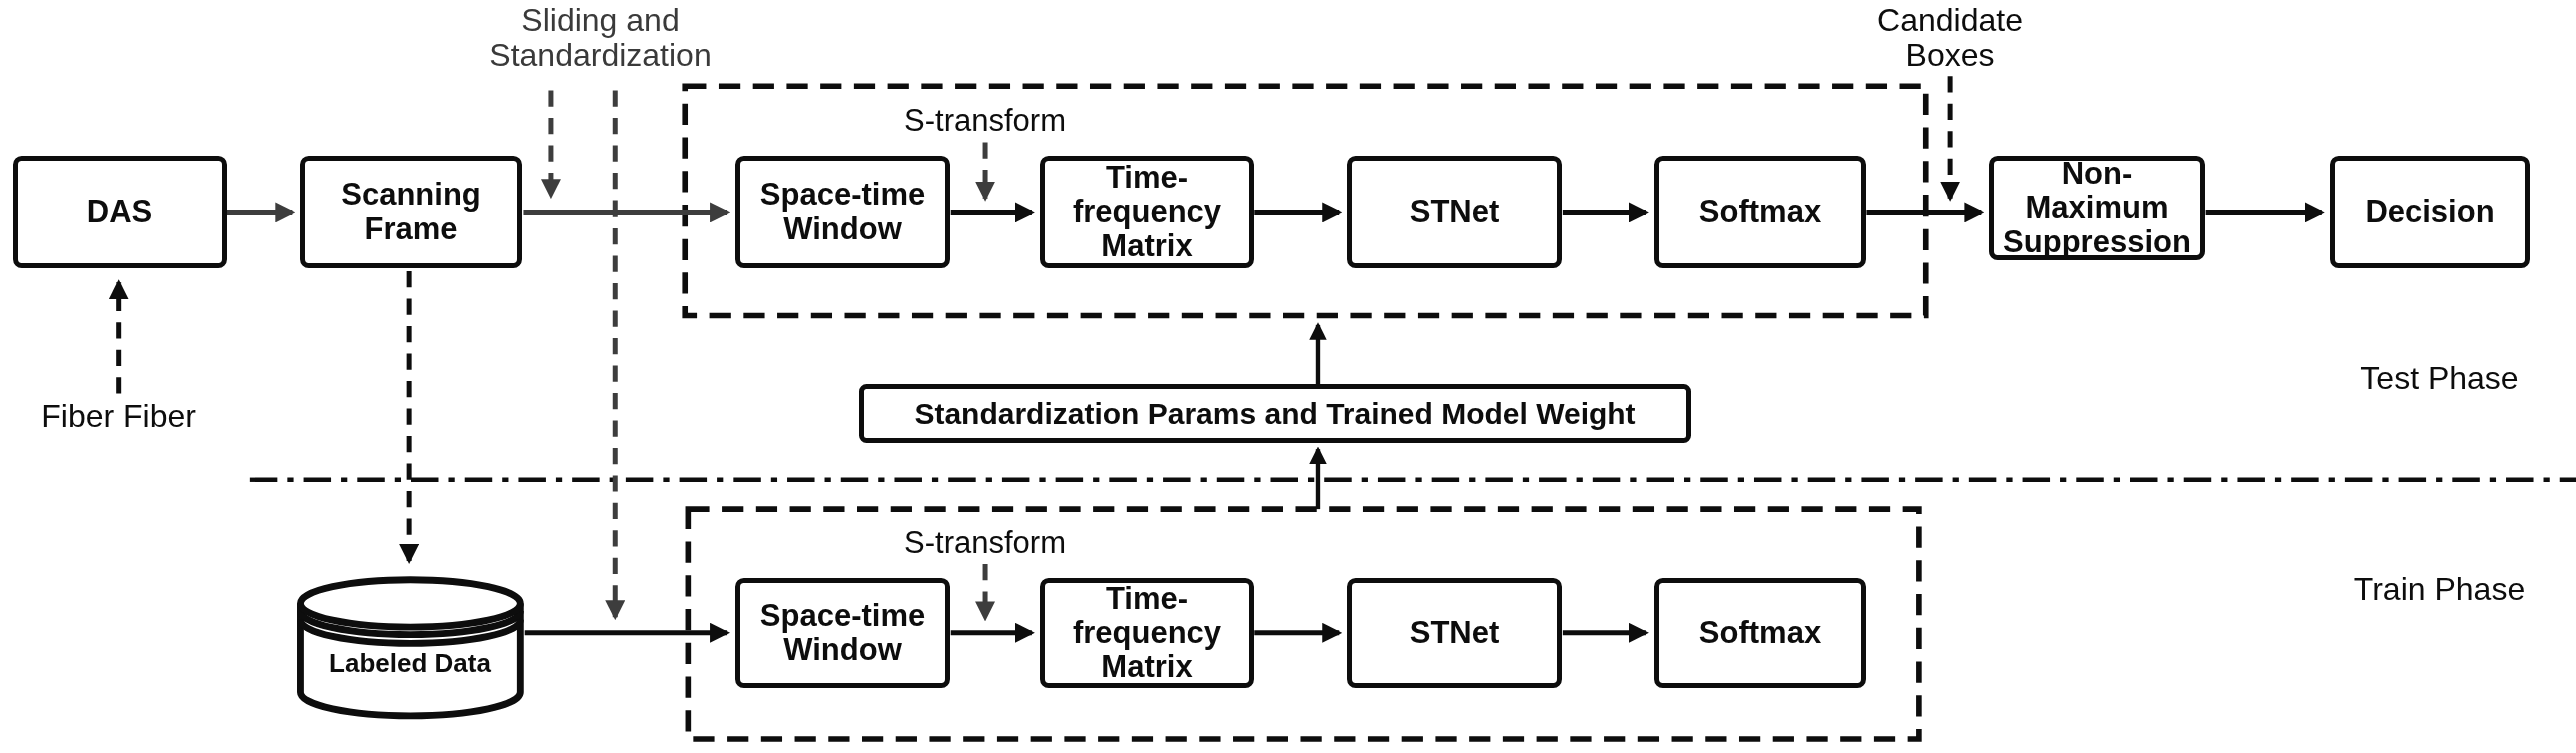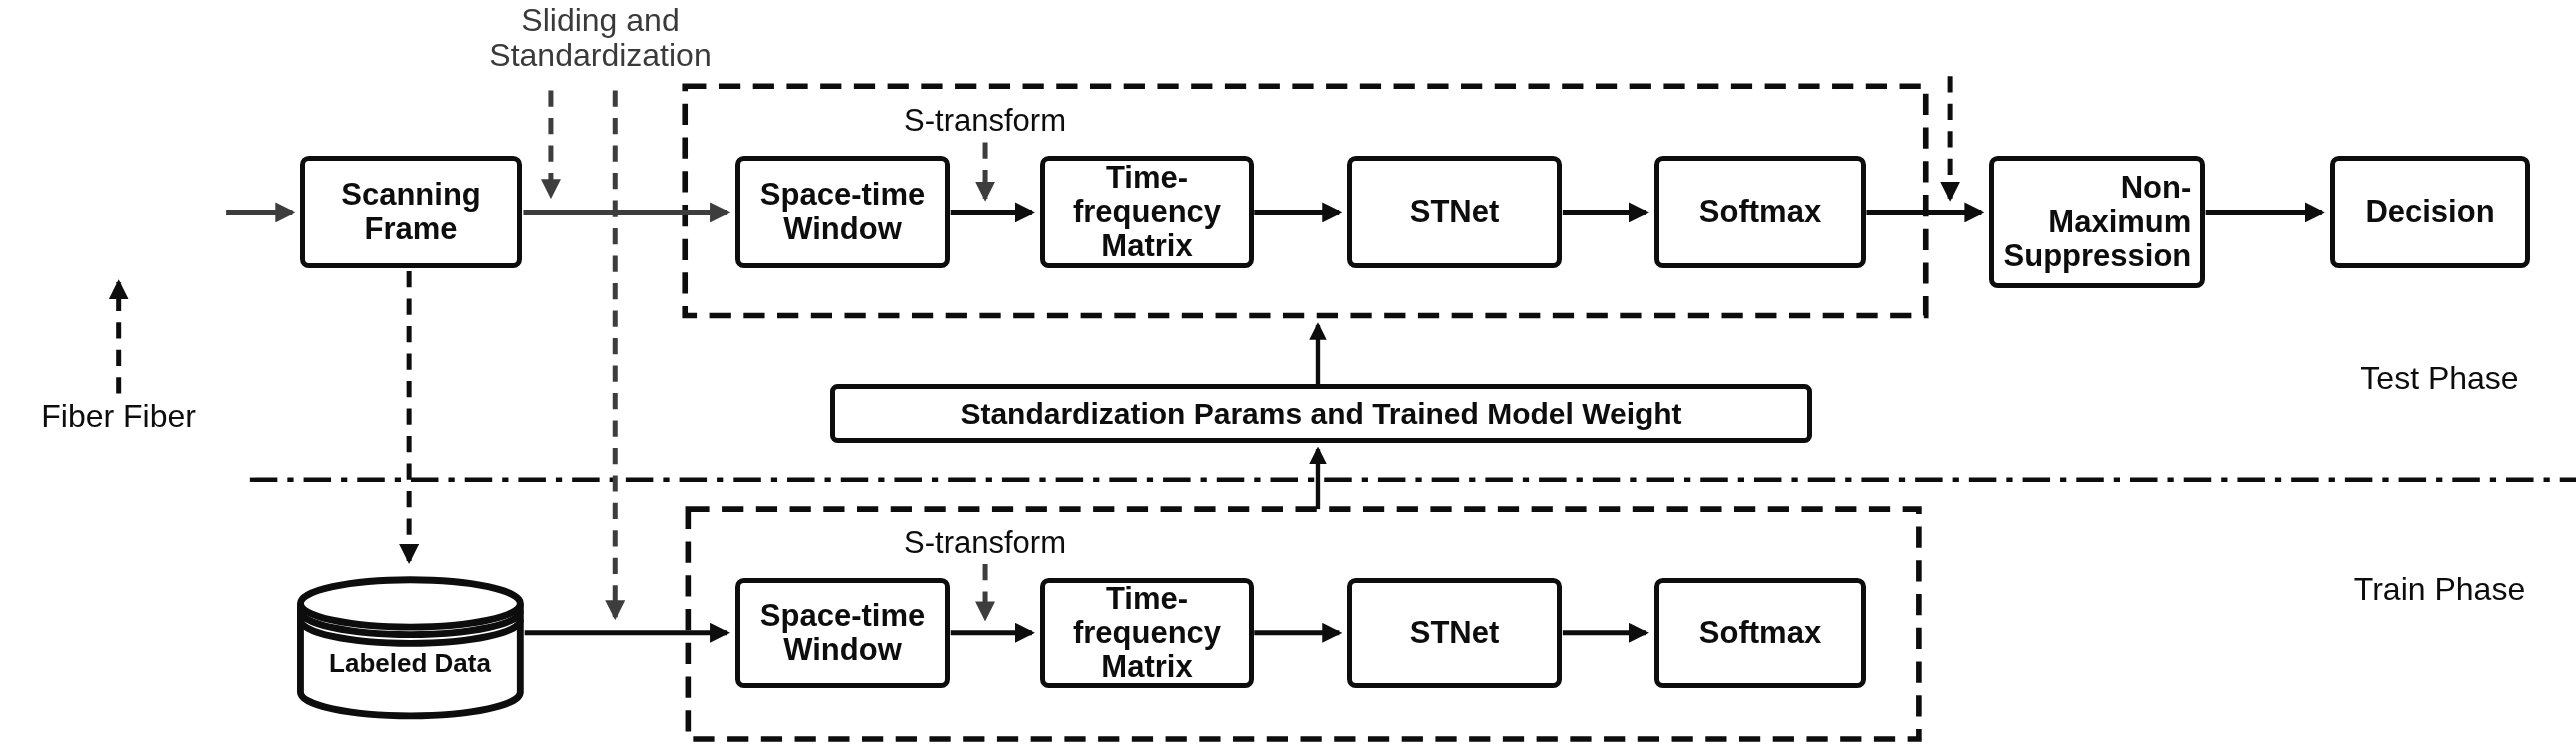--- a/index.html
+++ b/index.html
@@ -109,61 +109,65 @@
     <line x1="1577" y1="903" x2="1577" y2="990" stroke="#3d3d3d" stroke-width="8" stroke-dasharray="26 18" marker-end="url(#ah-gray)"></line>
 
     <g stroke="#0d0d0d" stroke-width="11" fill="#ffffff">
       <path d="M 481 966 L 481 1108 A 176 38 0 0 0 833 1108 L 833 966"></path>
       <path d="M 481 978 A 176 38 0 0 0 833 978" fill="none"></path>
       <path d="M 481 992 A 176 38 0 0 0 833 992" fill="none"></path>
       <ellipse cx="657" cy="966" rx="176" ry="38"></ellipse>
     </g>
   </svg>
 
+  <div class="node" style="left:12.5px; top:156px; width:214px; height:112px;">
+    <span>DAS</span>
+  </div>
   <div class="node" style="left:300px; top:156px; width:222px; height:112px;">
     <span>Scanning Frame</span>
   </div>
   <div class="node" style="left:735px; top:156px; width:215px; height:112px;">
     <span>Space-time Window</span>
   </div>
   <div class="node" style="left:1040px; top:156px; width:214px; height:112px;">
     <span>Time-frequency Matrix</span>
   </div>
   <div class="node" style="left:1347px; top:156px; width:215px; height:112px;">
     <span>STNet</span>
   </div>
   <div class="node" style="left:1654px; top:156px; width:212px; height:112px;">
     <span>Softmax</span>
   </div>
-  <div class="node" style="left:1989px; top:156px; width:216px; height:132px;text-align:right;">
+  <div class="node" style="left:1989px; top:156px; width:216px; height:104px;">
     <span>Non-Maximum Suppression</span>
   </div>
   <div class="node" style="left:2330px; top:156px; width:200px; height:112px;">
     <span>Decision</span>
   </div>
 
-  <div class="node wide" style="left:830px; top:384px; width:982px; height:59px;">
+  <div class="node wide" style="left:859px; top:384px; width:832px; height:59px;">
     <span>Standardization Params and Trained Model Weight</span>
   </div>
 
   <div class="cyl-label" style="left:300px; top:648px; width:220px;">Labeled Data</div>
   <div class="node" style="left:735px; top:578px; width:215px; height:110px;">
     <span>Space-time Window</span>
   </div>
   <div class="node" style="left:1040px; top:578px; width:214px; height:110px;">
     <span>Time-frequency Matrix</span>
   </div>
   <div class="node" style="left:1347px; top:578px; width:215px; height:110px;">
     <span>STNet</span>
   </div>
   <div class="node" style="left:1654px; top:578px; width:212px; height:110px;">
     <span>Softmax</span>
   </div>
 
   <div class="flabel gray" style="left:457px; top:3.1px; width:287px;">Sliding and Standardization</div>
+  <div class="flabel" style="left:1853px; top:3.1px; width:194px;">Candidate Boxes</div>
   <div class="flabel" style="left:879px; top:104px; width:212px; font-size:31px;">S-transform</div>
   <div class="flabel" style="left:879px; top:526px; width:212px; font-size:31px;">S-transform</div>
   <div class="flabel" style="left:10.6px; top:399px; width:216px;">Fiber Fiber</div>
   <div class="flabel" style="left:2280px; top:361px; width:319px; font-size:32px;">Test Phase</div>
   <div class="flabel" style="left:2280px; top:572px; width:319px; font-size:32px;">Train Phase</div>
 
 </div>
 
 
 </body></html>

